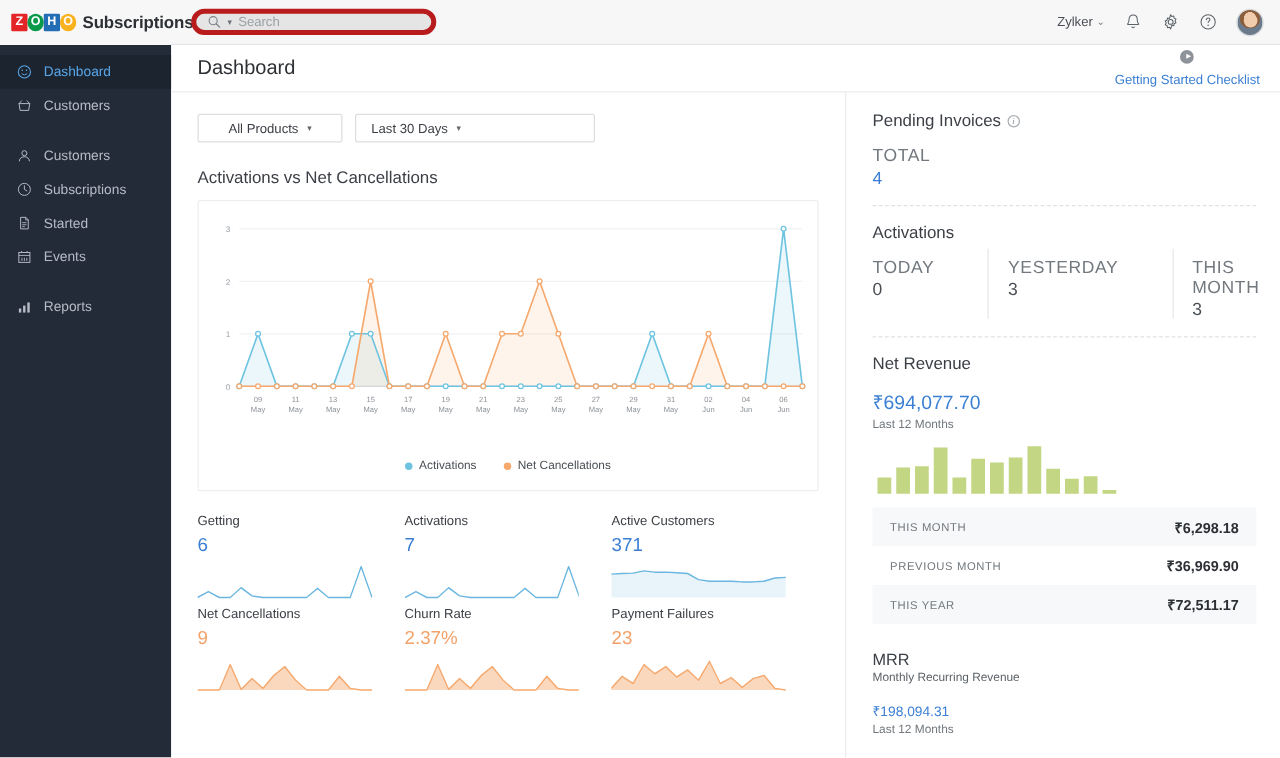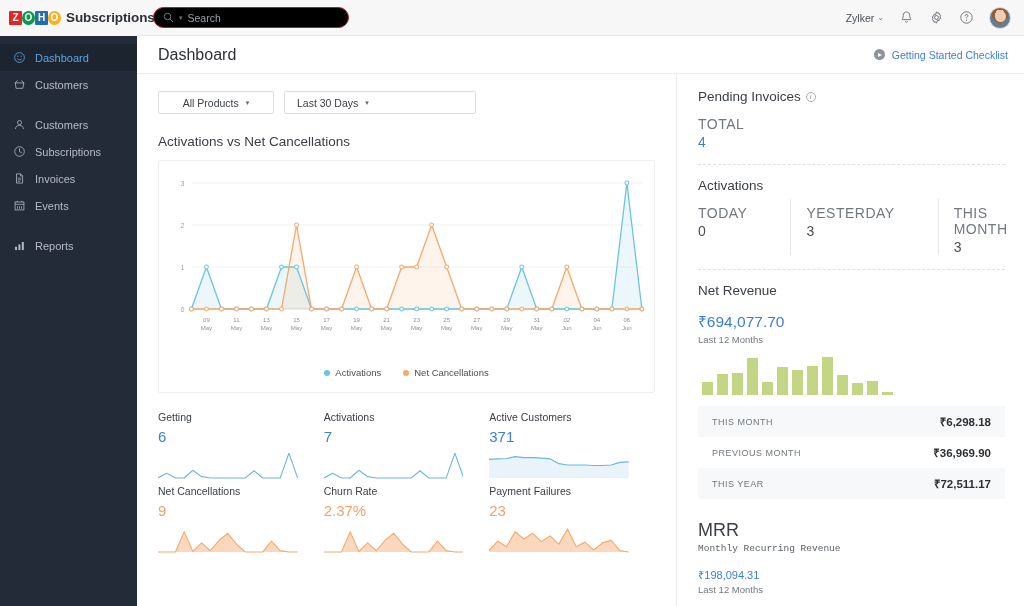--- a/index.html
+++ b/index.html
@@ -29,22 +29,22 @@
   }
   .zl-z { background: #e42527; }
   .zl-o1 { background: #089949; border-radius: 50% !important; }
   .zl-h { background: #226db4; }
   .zl-o2 { background: #f9b21d; border-radius: 50% !important; }
   .brand-name { font-size: 13.5px; color: #2d3034; font-weight: 600; letter-spacing: -.1px; }
   .brand-caret { font-size: 9px; color: #4a4f55; margin-left: 1px; }
 
   .searchwrap { margin-left: 16px; }
   .searchbox {
-    width: 196px; height: 21px; border: 1px solid #b91c1c; border-radius: 11px;
-    background: #000000; display: flex; align-items: center; padding: 0 9px; gap: 5px;
+    width: 196px; height: 21px; border: 4px solid #b91c1c; border-radius: 11px;
+    background: #e5e5e5; display: flex; align-items: center; padding: 0 9px; gap: 5px;
   }
   .searchbox .mag { width: 11px; height: 11px; flex: 0 0 11px; display:block; }
   .s-caret { font-size: 7px; color: #6b7177; }
   .search-input {
     border: none; outline: none; font-size: 10.5px; color: #5c6268;
     font-family: "Liberation Sans", sans-serif; background: transparent; flex: 1; width: 100%;
   }
   .search-input::placeholder { color: #9aa0a6; }
 
   .topright { margin-left: auto; display: flex; align-items: center; gap: 15px; padding-right: 13px; }
@@ -78,21 +78,21 @@
 
   
   .main { flex: 1; display: flex; flex-direction: column; min-width: 0; background: #fff; }
   .page-head {
     height: 38px; flex: 0 0 38px; display: flex; align-items: center;
     padding: 0 16px 0 21px; border-bottom: 1px solid #eaecee;
   }
   .page-title { font-size: 16px; color: #2d3034; font-weight: 400; }
   .checklist {
     margin-left: auto; display: flex; align-items: center; gap: 7px;
-    font-size: 10.5px; color: #3b7fd4; cursor: pointer;
+    font-size: 10.5px; color: #3b7fd4; cursor: pointer; flex-direction: column;
   }
   .play {
     width: 11px; height: 11px; border-radius: 50%; background: #8e9399;
     display: flex; align-items: center; justify-content: center;
   }
   .play::after {
     content:""; border-left: 4px solid #fff; border-top: 2.7px solid transparent;
     border-bottom: 2.7px solid transparent; margin-left: 1.5px;
   }
 
@@ -156,22 +156,22 @@
 
   .rev-table { margin-top: 11px; }
   .rev-row {
     display: flex; align-items: center; justify-content: space-between;
     height: 31px; padding: 0 14px;
   }
   .rev-row.alt { background: #f7f8f9; }
   .rev-key { font-size: 9px; color: #72787e; letter-spacing: .5px; }
   .rev-val { font-size: 11.5px; color: #2d3034; font-weight: bold; }
 
-  .mrr-title { font-size: 18px; color: #3c4046; margin-top: 21px; }
-  .mrr-sub { font-size: 9.5px; color: #5c6268; margin-top: 2px; font-family: Liberation Mono, monospace; }
+  .mrr-title { font-size: 13px; color: #3c4046; margin-top: 21px; }
+  .mrr-sub { font-size: 9.5px; color: #5c6268; margin-top: 2px; }
   .mrr-val { font-size: 11px; color: #3b7fd4; margin-top: 13px; }
 </style>
 </head>
 <body>
 
 <div class="app">
 
   <div class="topbar">
     <div class="brand">
       <span class="zoho-logo">
@@ -249,21 +249,21 @@
           <circle cx="10" cy="10" r="7.4" fill="none" stroke="#b6bcc6" stroke-width="1.2"></circle>
           <path d="M10 5.6V10l3 1.8" fill="none" stroke="#b6bcc6" stroke-width="1.2" stroke-linecap="round"></path>
         </svg>
         <span>Subscriptions</span>
       </div>
       <div class="nav-item">
         <svg class="nic" viewBox="0 0 20 20">
           <path d="M5.4 2.9h6.4l3 3v11.2H5.4z" fill="none" stroke="#b6bcc6" stroke-width="1.2" stroke-linejoin="round"></path>
           <path d="M11.6 2.9v3.2h3.1M7.4 9.4h5.2M7.4 12h5.2M7.4 14.4h3.2" fill="none" stroke="#b6bcc6" stroke-width="1.1"></path>
         </svg>
-        <span>Invoices</span>
+        <span>Started</span>
       </div>
       <div class="nav-item">
         <svg class="nic" viewBox="0 0 20 20">
           <rect x="3.2" y="4.6" width="13.6" height="12.2" fill="none" stroke="#b6bcc6" stroke-width="1.2"></rect>
           <path d="M3.2 8.2h13.6M6.6 4.6V2.8M13.4 4.6V2.8M7 11v4M10 11v4M13 11v4" fill="none" stroke="#b6bcc6" stroke-width="1.1"></path>
         </svg>
         <span>Events</span>
       </div>
       <div class="nav-gap"></div>
       <div class="nav-item">

